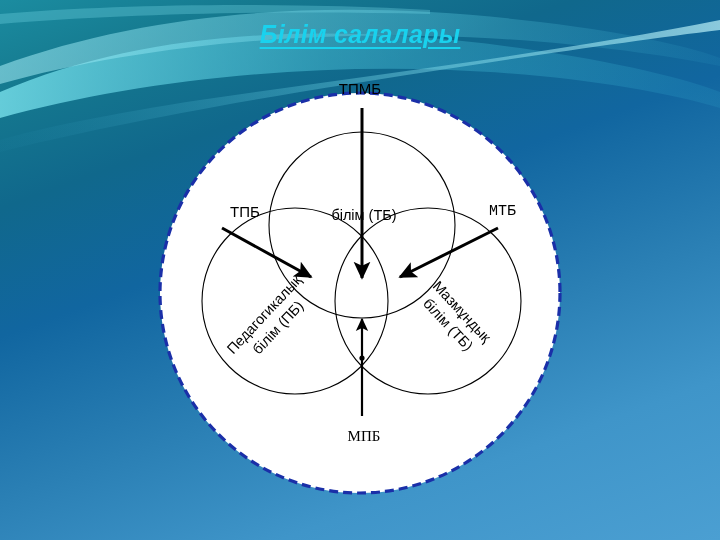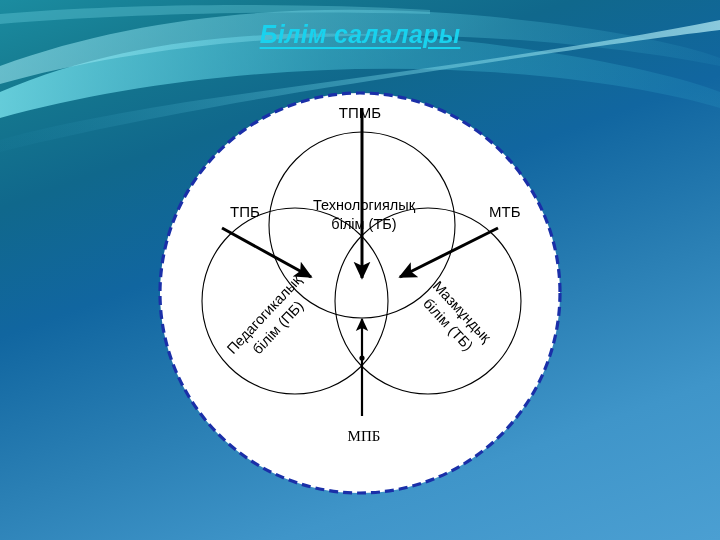--- a/index.html
+++ b/index.html
@@ -123,27 +123,26 @@
     <circle cx="295" cy="301" r="93" fill="none" stroke="#000" stroke-width="1.1"></circle>
     <circle cx="428" cy="301" r="93" fill="none" stroke="#000" stroke-width="1.1"></circle>
 
     <line x1="362" y1="108" x2="362" y2="278" stroke="#000" stroke-width="3" marker-end="url(#arrowhead)"></line>
     <line x1="222" y1="228" x2="311" y2="277" stroke="#000" stroke-width="3" marker-end="url(#arrowhead)"></line>
     <line x1="498" y1="228" x2="400" y2="277" stroke="#000" stroke-width="3" marker-end="url(#arrowhead)"></line>
     <line x1="362" y1="416" x2="362" y2="319" stroke="#000" stroke-width="2.2" marker-end="url(#arrowhead)"></line>
     <circle cx="362" cy="358" r="2.6" fill="#000"></circle>
   </svg>
 
-  <div class="dg-label center" style="left:360px; top:104px;">ТПМБ</div>
+  <div class="dg-label center" style="left:360px; top:80px;">ТПМБ</div>
   <div class="dg-label" style="left:196px; top:203px;margin-left:34px;">ТПБ</div>
-  <div class="dg-label" style="left:489px; top:203px;">МТБ</div>
+  <div class="dg-label" style="left:489px; top:203px;font-family:Liberation Mono, monospace;">МТБ</div>
   <div class="dg-label center" style="left:364px; top:428px;font-family:Liberation Serif, serif;">МПБ</div>
 
   <div class="circle-text" id="txt-tech" style="left:364px; top:215px;">
-    <div>Технологиялық</div>
     <div>білім (ТБ)</div>
   </div>
 
   <div class="circle-text" id="txt-ped" style="left:271px; top:321px;">
     <div>Педагогикалық</div>
     <div>білім (ПБ)</div>
   </div>
 
   <div class="circle-text" id="txt-maz" style="left:455px; top:318px;">
     <div>Мазмұндық</div>

